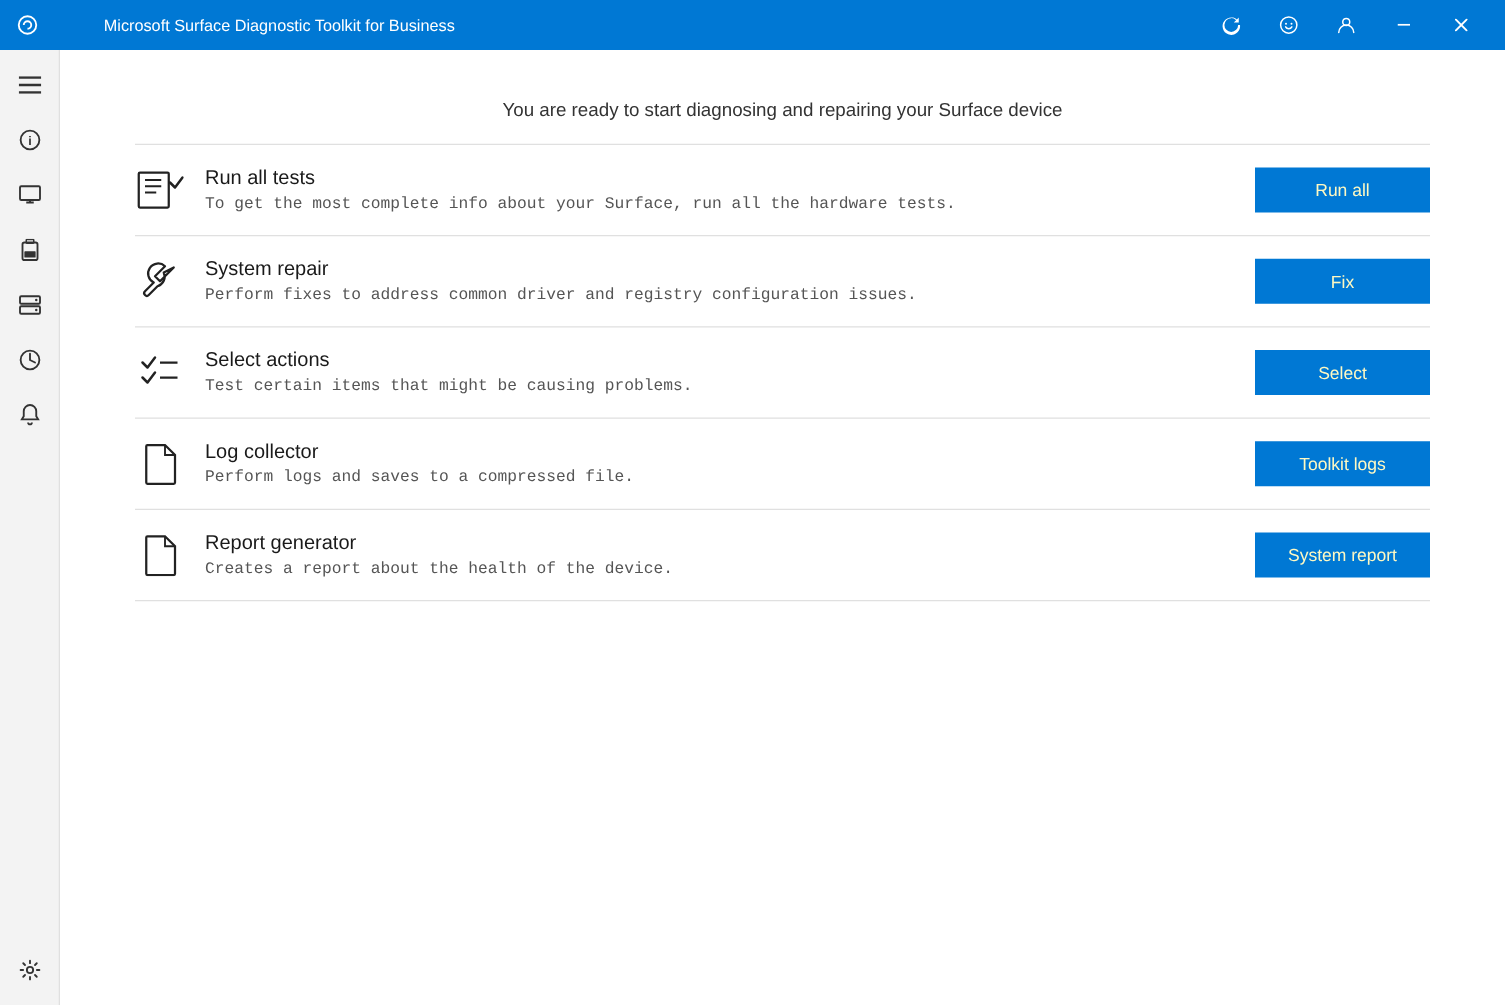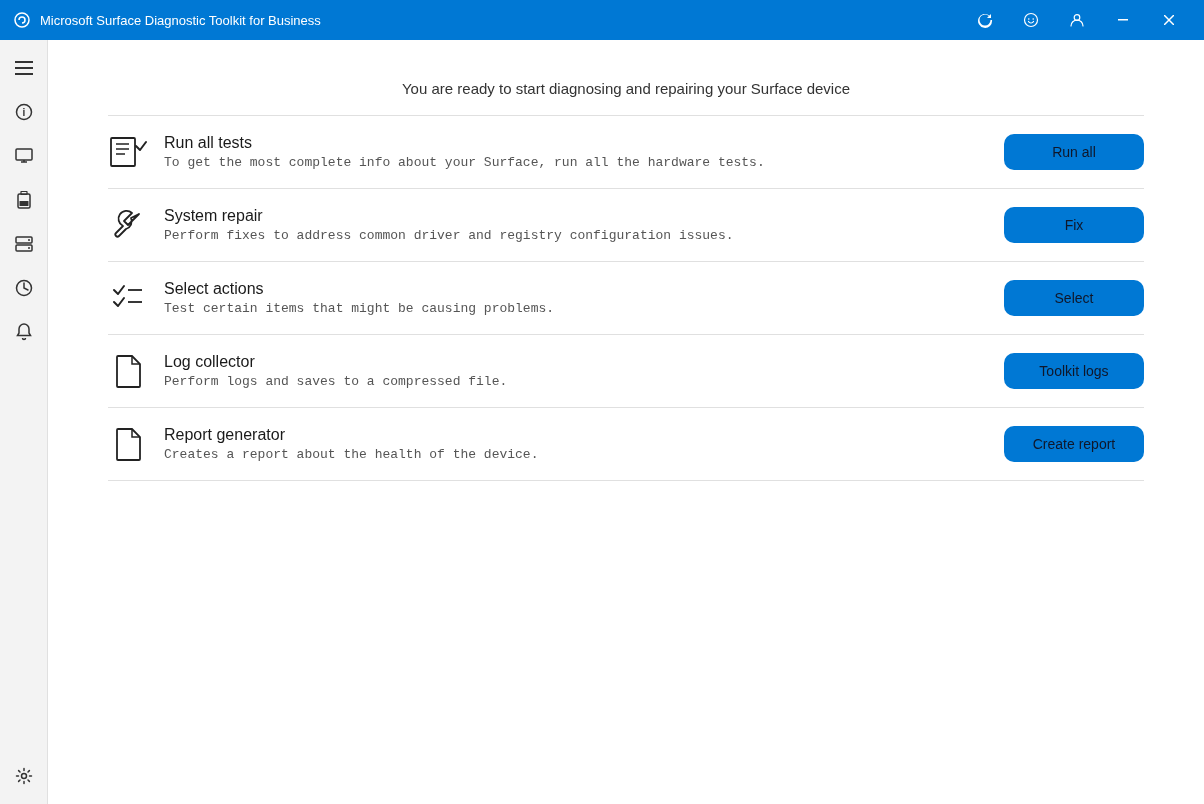--- a/index.html
+++ b/index.html
@@ -16,20 +16,21 @@
       user-select: none;
     }
     .title-bar-icon {
       width: 20px; height: 20px; margin-right: 8px;
       display: flex; align-items: center; justify-content: center;
     }
     .title-bar-title {
       color: #fff;
       font-size: 13px;
       flex: 1;
+      margin-left: 43px;
     }
     .title-bar-controls {
       display: flex; gap: 0;
     }
     .title-bar-btn {
       width: 46px; height: 40px;
       display: flex; align-items: center; justify-content: center;
       color: #fff;
       font-size: 14px;
       cursor: pointer;
@@ -108,28 +109,28 @@
       margin-bottom: 3px;
     }
     .action-desc {
       font-size: 13px;
       color: #555;
       font-family: Liberation Mono, monospace;
     }
 
     .action-btn {
       background: #0078d4;
-      color: #0f172a;
+      color: #fef9c3;
       border: none;
       padding: 0;
       width: 140px;
       height: 36px;
       font-size: 14px;
       cursor: pointer;
-      border-radius: 10px;
+      border-radius: 0;
       flex-shrink: 0;
     }
 
     
     svg { display: block; }
   </style>
 </head>
 <body>
 
 <div class="title-bar">
@@ -302,19 +303,19 @@
         <div class="action-icon">
           <svg width="30" height="34" viewBox="0 0 30 34" fill="none">
             <path d="M5 2h14l8 8v22a1 1 0 0 1-1 1H5a1 1 0 0 1-1-1V3a1 1 0 0 1 1-1z" stroke="#222" stroke-width="1.8"></path>
             <path d="M19 2v8h8" stroke="#222" stroke-width="1.5"></path>
           </svg>
         </div>
         <div class="action-text">
           <div class="action-title">Report generator</div>
           <div class="action-desc">Creates a report about the health of the device.</div>
         </div>
-        <button class="action-btn">Create report</button>
+        <button class="action-btn">System report</button>
       </div>
 
     </div>
   </main>
 
 </div>
 
 </body></html>

